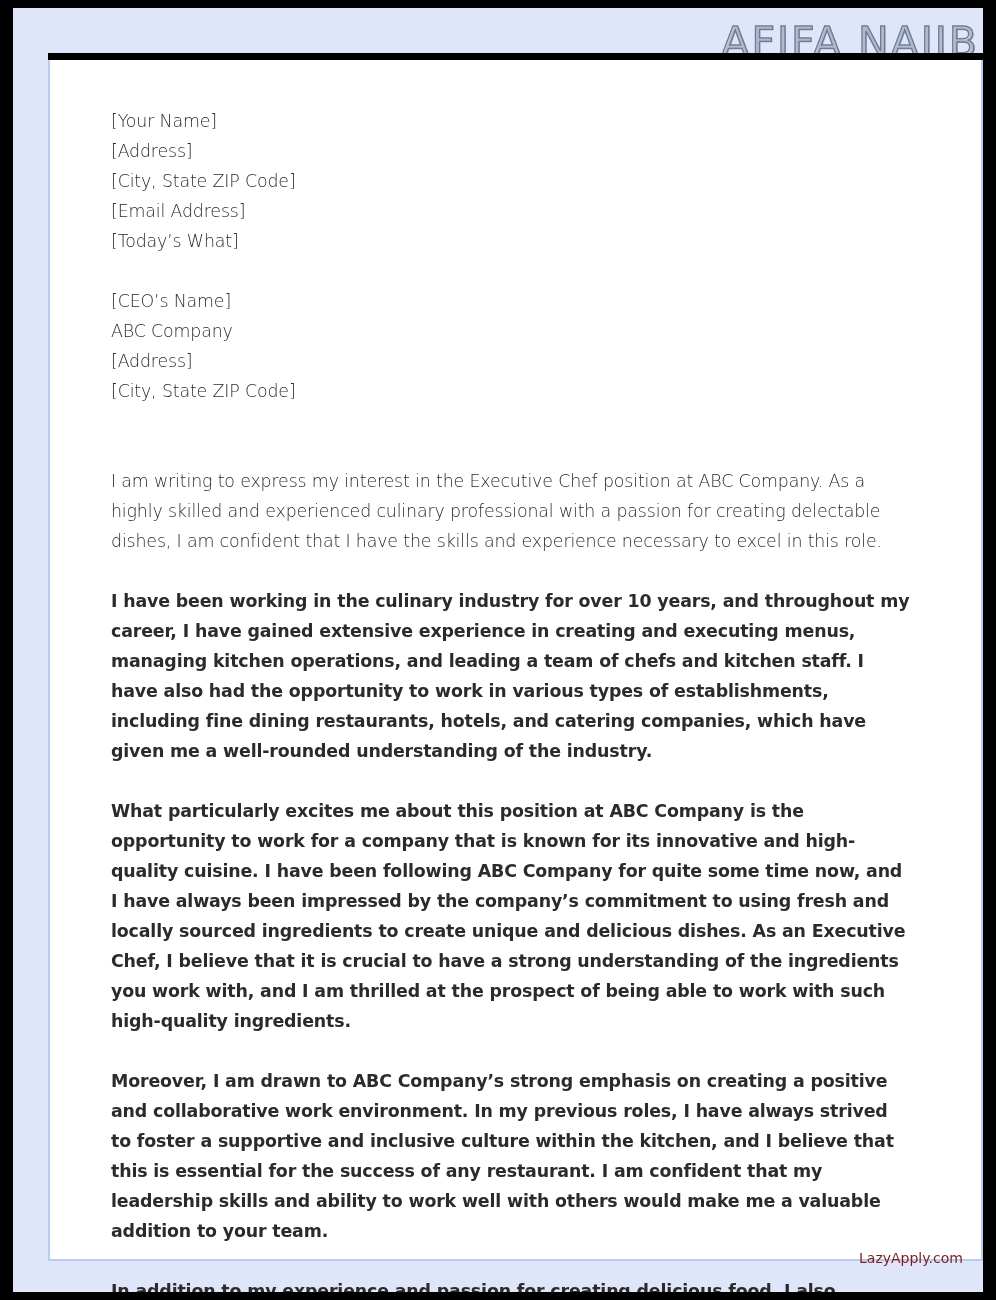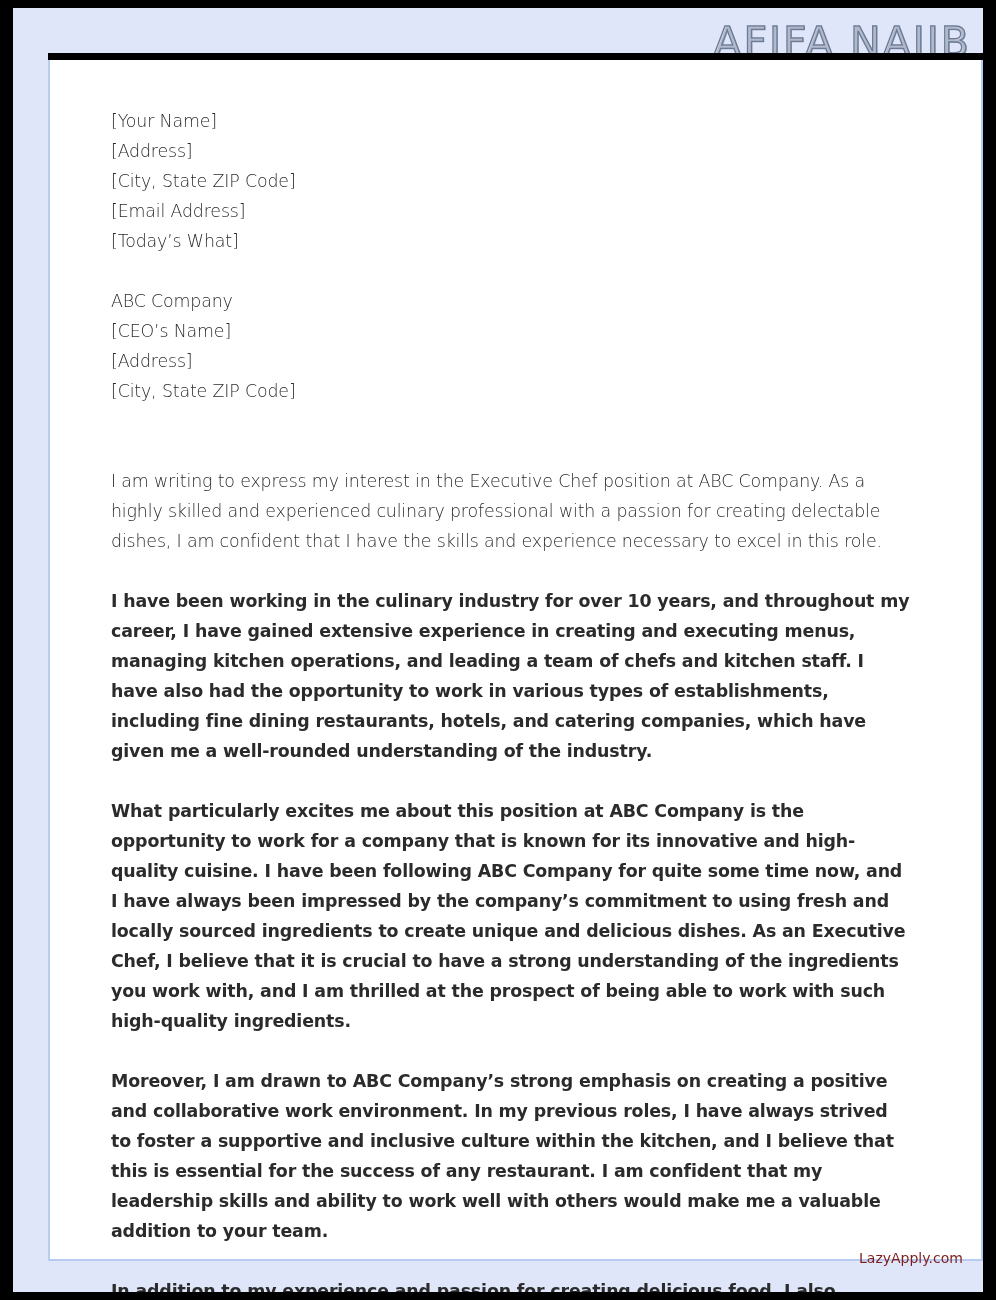--- a/index.html
+++ b/index.html
@@ -43,21 +43,21 @@
     text-align: right;
     font-family: "DejaVu Sans", sans-serif;
     font-size: 41px;
     font-weight: 400;
     letter-spacing: 2.0px;
     line-height: 1;
     color: transparent;
     -webkit-text-stroke: 1.4px #6e7b93;
     text-shadow: 0.8px 0.8px 0px rgba(120,132,156,0.45);
     white-space: nowrap;
-    padding-right: 12px;
+    padding-right: 4px;
   }
 
   
   #header-rule {
     position: absolute;
     left: 35px;
     top: 45px;
     width: 935px;
     height: 7px;
     background: #000000;
@@ -147,22 +147,22 @@
         <div class="addr-line">[Your Name]</div>
         <div class="addr-line">[Address]</div>
         <div class="addr-line">[City, State ZIP Code]</div>
         <div class="addr-line">[Email Address]</div>
         <div class="addr-line">[Today’s What]</div>
       </div>
 
       <div class="block-gap"></div>
 
       <div>
+        <div class="addr-line">[CEO’s Name]</div>
         <div class="addr-line">ABC Company</div>
-        <div class="addr-line">[CEO’s Name]</div>
         <div class="addr-line">[Address]</div>
         <div class="addr-line">[City, State ZIP Code]</div>
       </div>
 
       <div class="block-gap"></div>
 
 
       <div class="block-gap"></div>
 
       <p class="para">I am writing to express my interest in the Executive Chef position at ABC Company. As a highly skilled and experienced culinary professional with a passion for creating delectable dishes, I am confident that I have the skills and experience necessary to excel in this role.</p>

